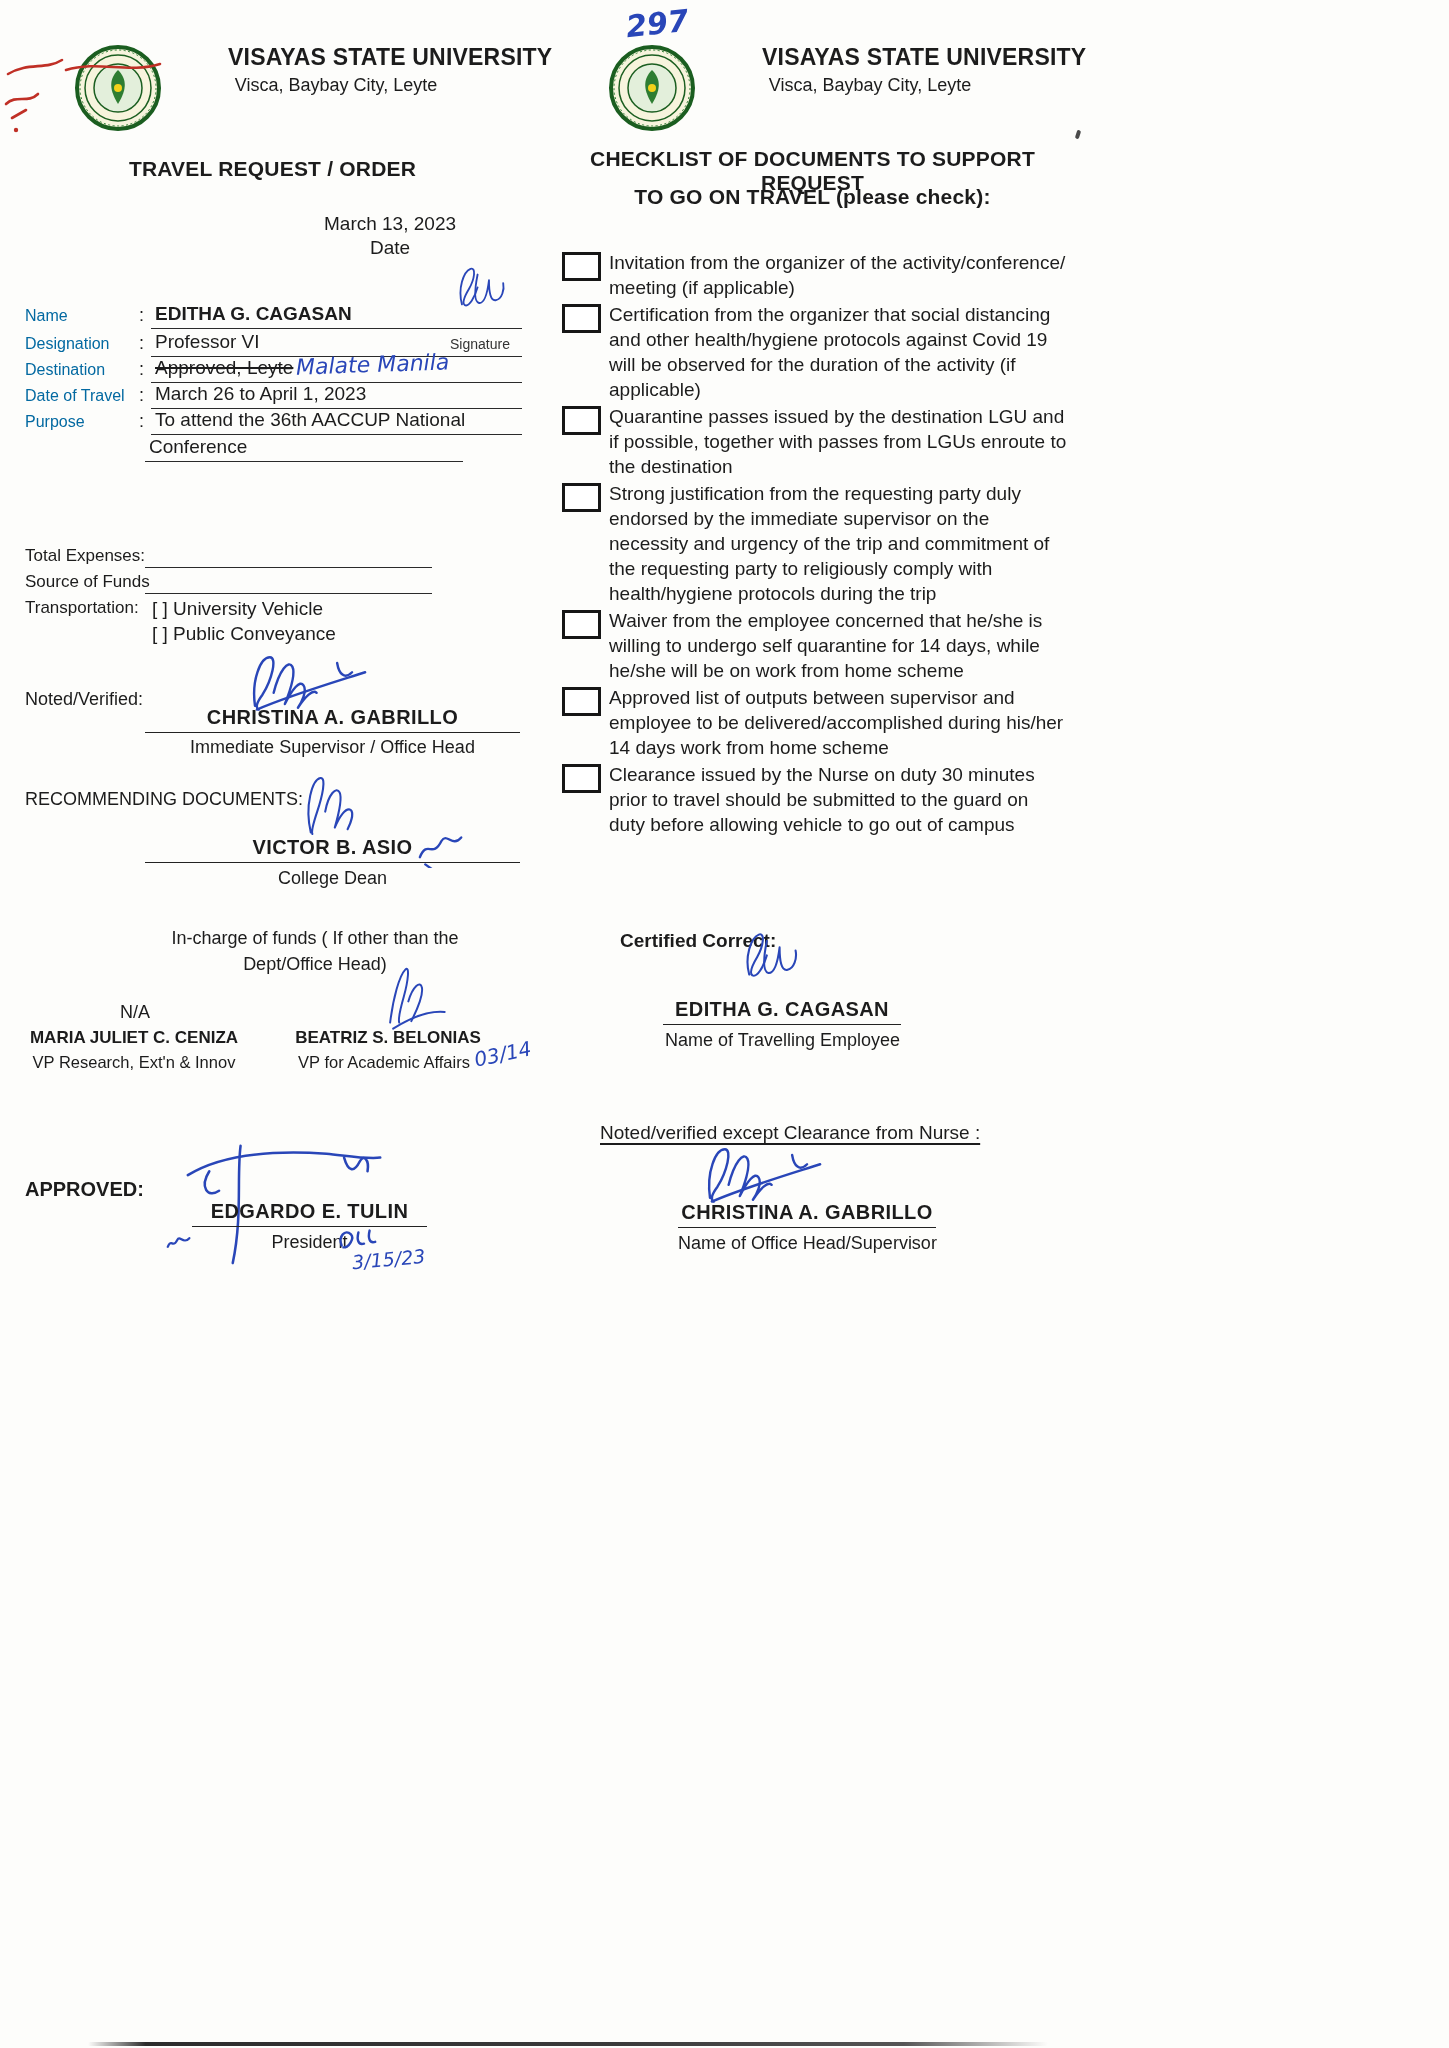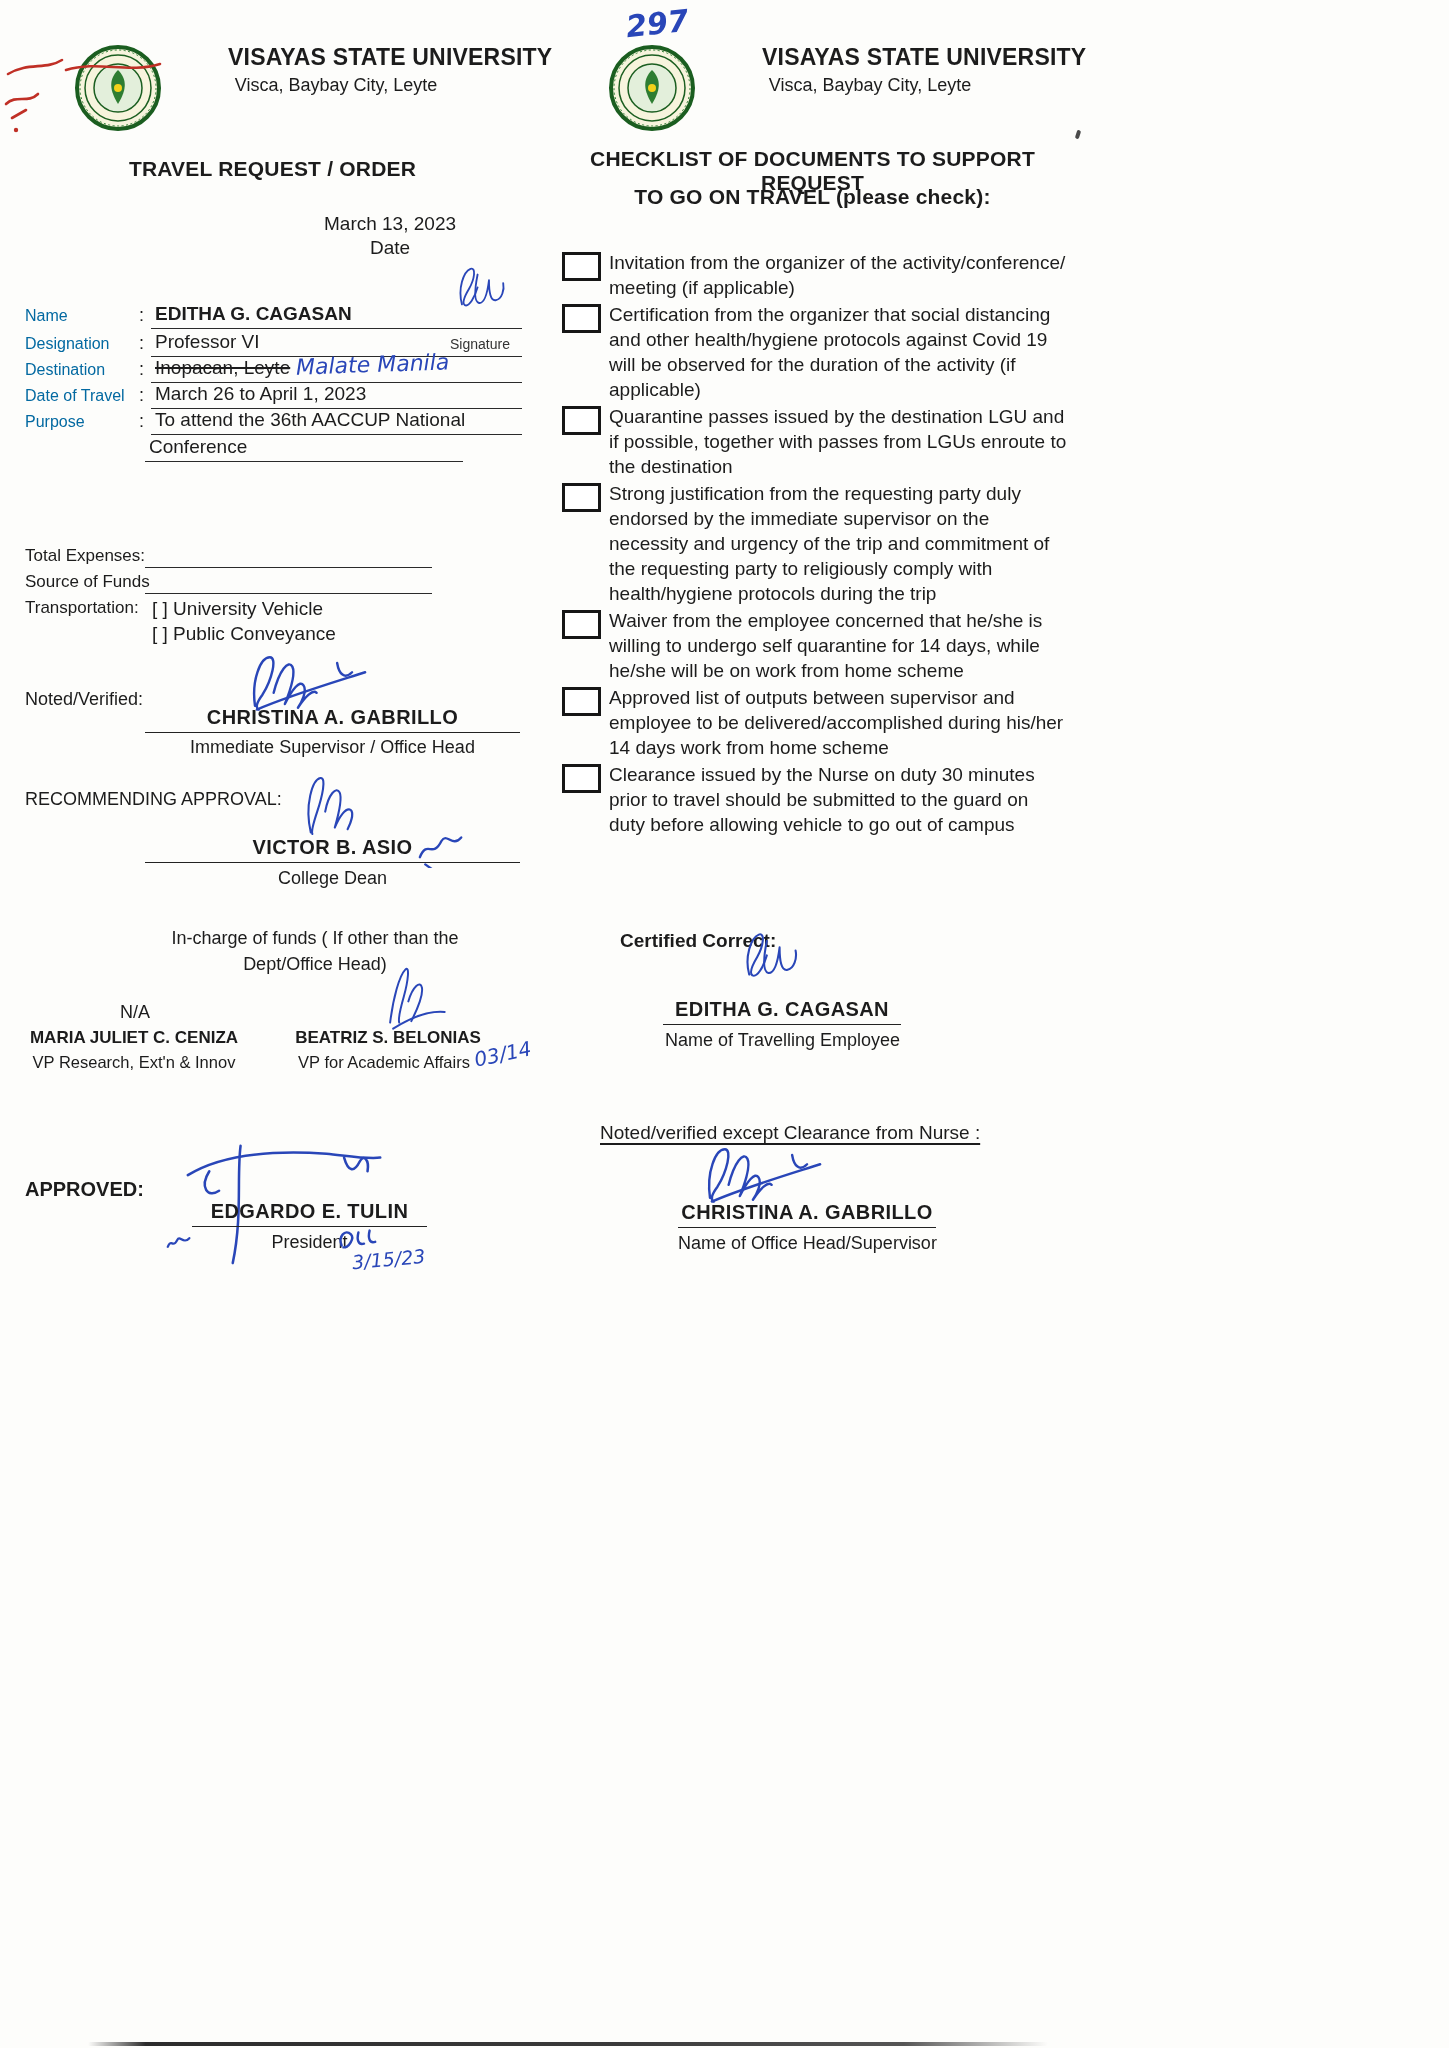--- a/index.html
+++ b/index.html
@@ -91,21 +91,21 @@
 
   <div class="frow" style="top:331px;width:497px;">
     <span class="flabel">Designation</span>
     <span class="fcolon">:</span>
     <span class="fvalue">Professor VI</span>
   </div>
 
   <div class="frow" style="top:357px;width:497px;">
     <span class="flabel">Destination</span>
     <span class="fcolon">:</span>
-    <span class="fvalue"><span class="struck">Inopacan, Leyte</span></span>
+    <span class="fvalue"><span class="struck">Approved, Leyte</span></span>
   </div>
   <div class="hand" style="left:296px;top:352px;font-size:22px;transform:rotate(-2deg);">Malate Manila</div>
 
   <div class="frow" style="top:383px;width:497px;">
     <span class="flabel">Date of Travel</span>
     <span class="fcolon">:</span>
     <span class="fvalue">March 26 to April 1, 2023</span>
   </div>
 
   <div class="frow" style="top:409px;width:497px;">
@@ -130,21 +130,21 @@
       <path d="M30,48 C36,24 46,12 50,20 C54,28 46,50 42,60 C50,44 58,34 62,40 C66,46 60,58 56,64 C64,52 72,44 76,48"></path>
       <path d="M12,66 C44,52 84,40 128,26"></path>
       <path d="M98,16 C100,28 106,34 114,26"></path>
     </svg>
   </div>
   <div class="ublock" style="left:145px;top:706px;width:375px;">
     <div class="signame">CHRISTINA A. GABRILLO</div>
   </div>
   <div class="sigcap" style="left:145px;top:737px;width:375px;">Immediate Supervisor / Office Head</div>
 
-  <div class="abs t18" style="left:25px;top:789px;">RECOMMENDING APPROVAL:</div>
+  <div class="abs t18" style="left:25px;top:789px;">RECOMMENDING DOCUMENTS:</div>
   <div class="sig" style="left:298px;top:770px;">
     <svg viewBox="0 0 85 95" width="68" height="76">
       <path d="M16,78 C8,44 18,12 28,10 C36,9 30,34 24,52 C20,64 16,76 18,80"></path>
       <path d="M34,52 C38,30 48,20 52,28 C56,36 50,58 46,72 C52,58 60,46 66,50 C70,54 66,66 62,74"></path>
     </svg>
   </div>
   <div class="ublock" style="left:145px;top:836px;width:375px;">
     <div class="signame">VICTOR B. ASIO</div>
   </div>
   <div class="sig" style="left:416px;top:832px;">

